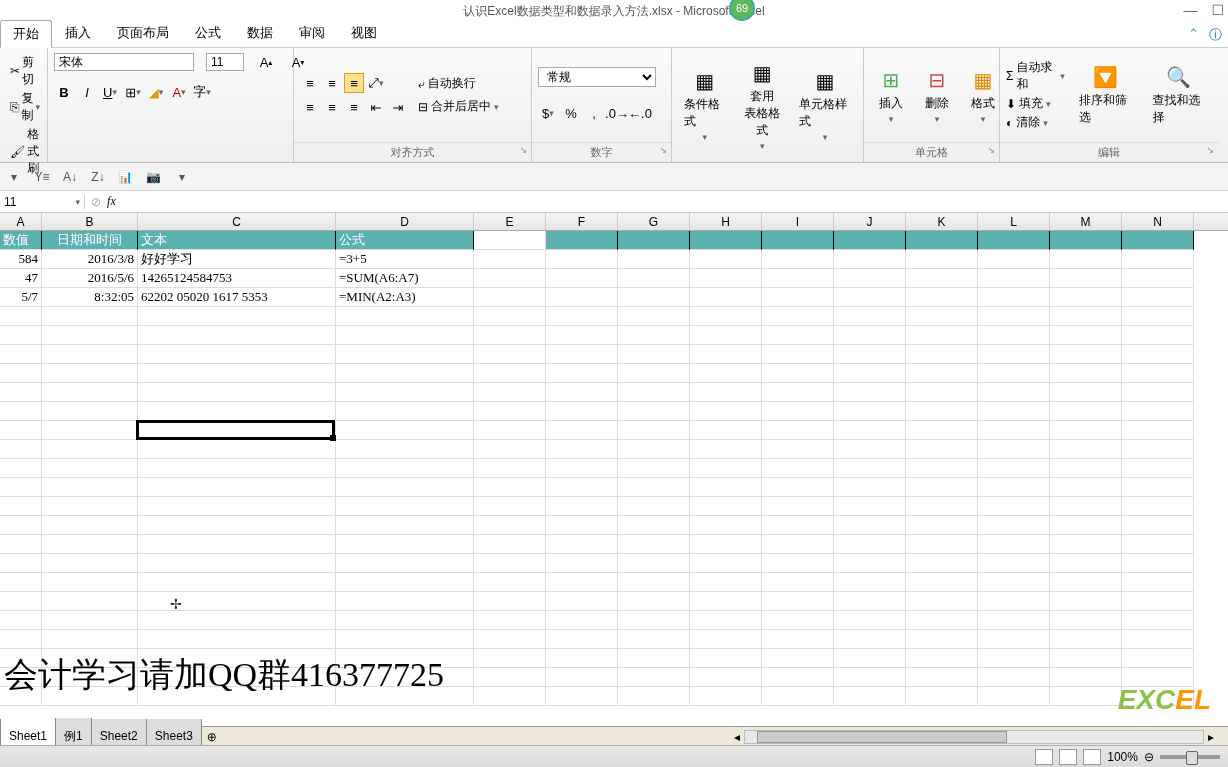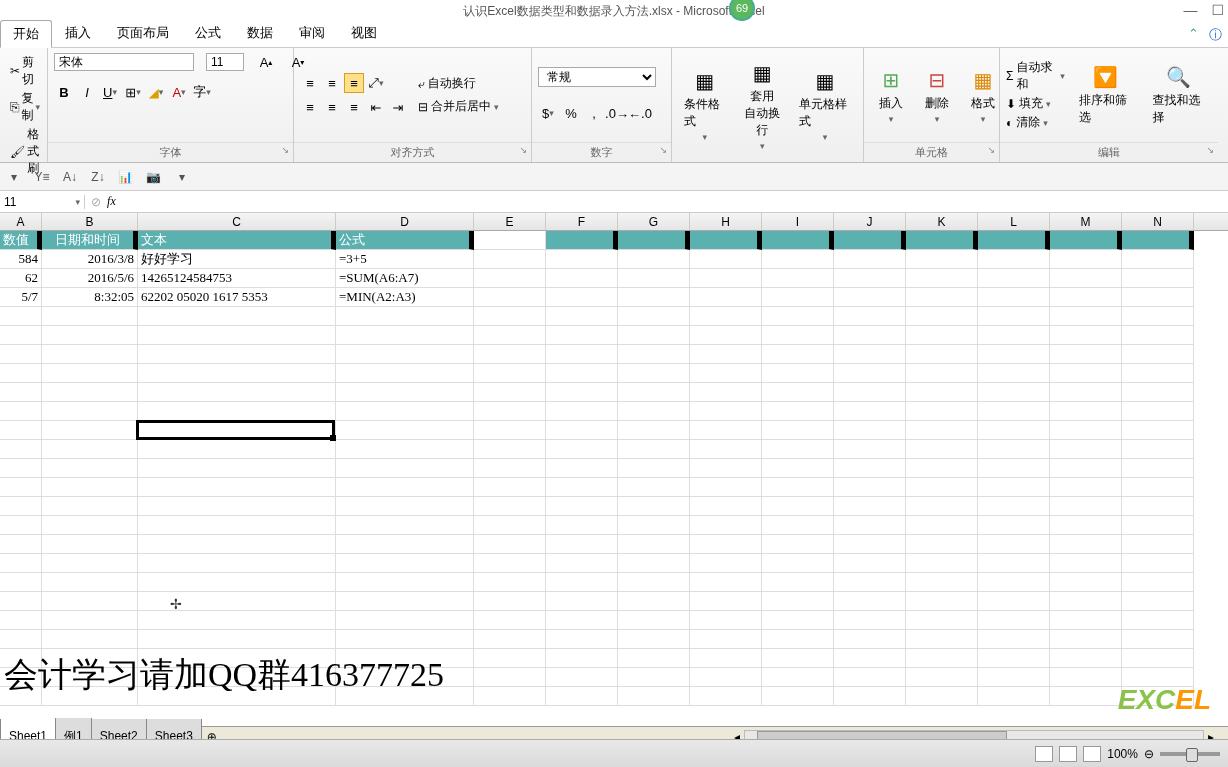--- a/index.html
+++ b/index.html
@@ -58,21 +58,21 @@
 
 
 .grid-area { position: relative; height: 510px; overflow: hidden; background: #fff; }
 .col-headers { display: flex; height: 18px; background: linear-gradient(#f5f5f5,#e5e5e5); border-bottom: 1px solid #aaa; font-size: 12px; font-family: "Times New Roman", serif; }
 .ch { border-right: 1px solid #ccc; text-align: center; cursor: pointer; display: flex; align-items:center; justify-content:center; }
 .cA{width:42px}.cB{width:96px}.cC{width:198px}.cD{width:138px}.cE{width:72px}.cF{width:72px}.cG{width:72px}.cH{width:72px}.cI{width:72px}.cJ{width:72px}.cK{width:72px}.cL{width:72px}.cM{width:72px}.cN{width:72px}
 
 .data-area { position: relative; }
 .row { display: flex; height: 19px; font-size: 13px; }
 .cell { border-right: 1px solid #ddd; border-bottom: 1px solid #ddd; padding: 0 3px; overflow: hidden; white-space: nowrap; display: flex; align-items: center; font-family: SimSun, serif; }
-.hdr-row .cell { background: #5bb0b0; color: #fff; font-weight: normal; border-right: 5px solid #000000; }
+.hdr-row .cell { background: #5bb0b0; color: #fff; font-weight: normal; border-right: 1px solid #000000; }
 .r-left{justify-content:flex-start}.r-right{justify-content:flex-end}.r-center{justify-content:center}
 
 .selection-box { position: absolute; border: 3px solid #000; pointer-events: none; }
 .selection-handle { position: absolute; width: 6px; height: 6px; background: #000; bottom: -4px; right: -4px; }
 
 .cursor-cross { position: absolute; left: 170px; top: 383px; font-size: 14px; color: #333; pointer-events: none; }
 
 
 .overlay-text { position: absolute; left: 4px; top: 652px; font-size: 34px; font-family: Liberation Serif, serif; }
 .excel-logo { position: absolute; right: 17px; top: 684px; font-size: 28px; font-weight: bold; font-style: italic; }
@@ -82,21 +82,21 @@
 .sheet-bar { position: absolute; bottom: 21px; left: 0; right: 0; height: 20px; background: #ece9d8; border-top: 1px solid #999; display: flex; align-items: center; font-size: 12px; font-family: "Times New Roman", serif; }
 .sheet-tab { padding: 10px 8px; border: 1px solid #888; border-top: none; background: #fff; margin-right: -1px; cursor: pointer; }
 .sheet-tab.active { background: #fff; font-weight: normal; }
 .sheet-tab.inactive { background: #ddd; }
 .sheet-new { padding: 0 6px; cursor: pointer; }
 .hscroll { flex: 1; display: flex; justify-content: flex-end; padding-right: 10px; }
 .scroll-track { width: 460px; height: 14px; background: #e8e8e8; border: 1px solid #bbb; position: relative; }
 .scroll-thumb { position: absolute; left: 12px; width: 250px; height: 12px; background: #ccc; border: 1px solid #999; }
 
 
-.status-bar { position: absolute; bottom: 0; left: 0; right: 0; height: 28px; background: linear-gradient(#e8e8e8,#dadada); border-top: 1px solid #aaa; display: flex; align-items: center; justify-content: flex-end; gap: 6px; padding: 0 8px; font-size: 12px; }
+.status-bar { position: absolute; bottom: 0; left: 0; right: 0; height: 22px; background: linear-gradient(#e8e8e8,#dadada); border-top: 1px solid #aaa; display: flex; align-items: center; justify-content: flex-end; gap: 6px; padding: 0 8px; font-size: 12px; }
 .view-btn { width: 18px; height: 16px; border: 1px solid #999; background: #fff; cursor: pointer; }
 .zoom-slider { width: 60px; height: 4px; background: #999; position: relative; }
 .zoom-slider::after { content:""; position:absolute; left: 26px; top:-4px; width:10px; height:12px; background:#ddd; border:1px solid #666; border-radius:2px; }
 </style>
 </head>
 <body>
 
 <div class="title-bar">
   <span>认识Excel数据类型和数据录入方法.xlsx - Microsoft Excel</span>
   <div class="badge">69</div>
@@ -160,21 +160,20 @@
         <span class="rbtn">
             <u>U</u>
             <span class="drop">▾</span>
           </span>
         <span class="rbtn">⊞<span class="drop">▾</span></span>
         <span class="rbtn" style="color:#d8a000">◢<span class="drop">▾</span></span>
         <span class="rbtn" style="color:#c00">A<span class="drop">▾</span></span>
         <span class="rbtn">字<span class="drop">▾</span></span>
       </div>
     </div>
-    <div class="group-label">字体</div>
   </div>
 
   <div class="ribbon-group" style="width:238px">
     <div class="group-body" style="gap:10px">
       <div class="align-grid">
         <div class="align-row">
           <span class="rbtn">≡</span>
           <span class="rbtn">≡</span>
           <span class="rbtn highlighted">≡</span>
           <span class="rbtn">⤢<span class="drop">▾</span></span>
@@ -221,21 +220,21 @@
   <div class="ribbon-group" style="width:192px">
     <div class="group-body">
       <div class="big-btn">
         <span class="ico">▦</span>
         <span>条件格式</span>
           <span class="drop">▾</span>
       </div>
       <div class="big-btn">
         <span class="ico">▦</span>
         <span style="white-space:pre-line;text-align:center">套用
-自动换行</span>
+表格格式</span>
           <span class="drop">▾</span>
       </div>
       <div class="big-btn">
         <span class="ico">▦</span>
         <span>单元格样式</span>
           <span class="drop">▾</span>
       </div>
     </div>
   </div>
 
@@ -358,21 +357,21 @@
         <div class="cell cG"></div>
         <div class="cell cH"></div>
         <div class="cell cI"></div>
         <div class="cell cJ"></div>
         <div class="cell cK"></div>
         <div class="cell cL"></div>
         <div class="cell cM"></div>
         <div class="cell cN"></div>
     </div>
     <div class="row">
-      <div class="cell cA r-right">62</div>
+      <div class="cell cA r-right">47</div>
       <div class="cell cB r-right">2016/5/6</div>
       <div class="cell cC r-left">14265124584753</div>
       <div class="cell cD r-left">=SUM(A6:A7)</div>
       <div class="cell cE"></div>
         <div class="cell cF"></div>
         <div class="cell cG"></div>
         <div class="cell cH"></div>
         <div class="cell cI"></div>
         <div class="cell cJ"></div>
         <div class="cell cK"></div>

